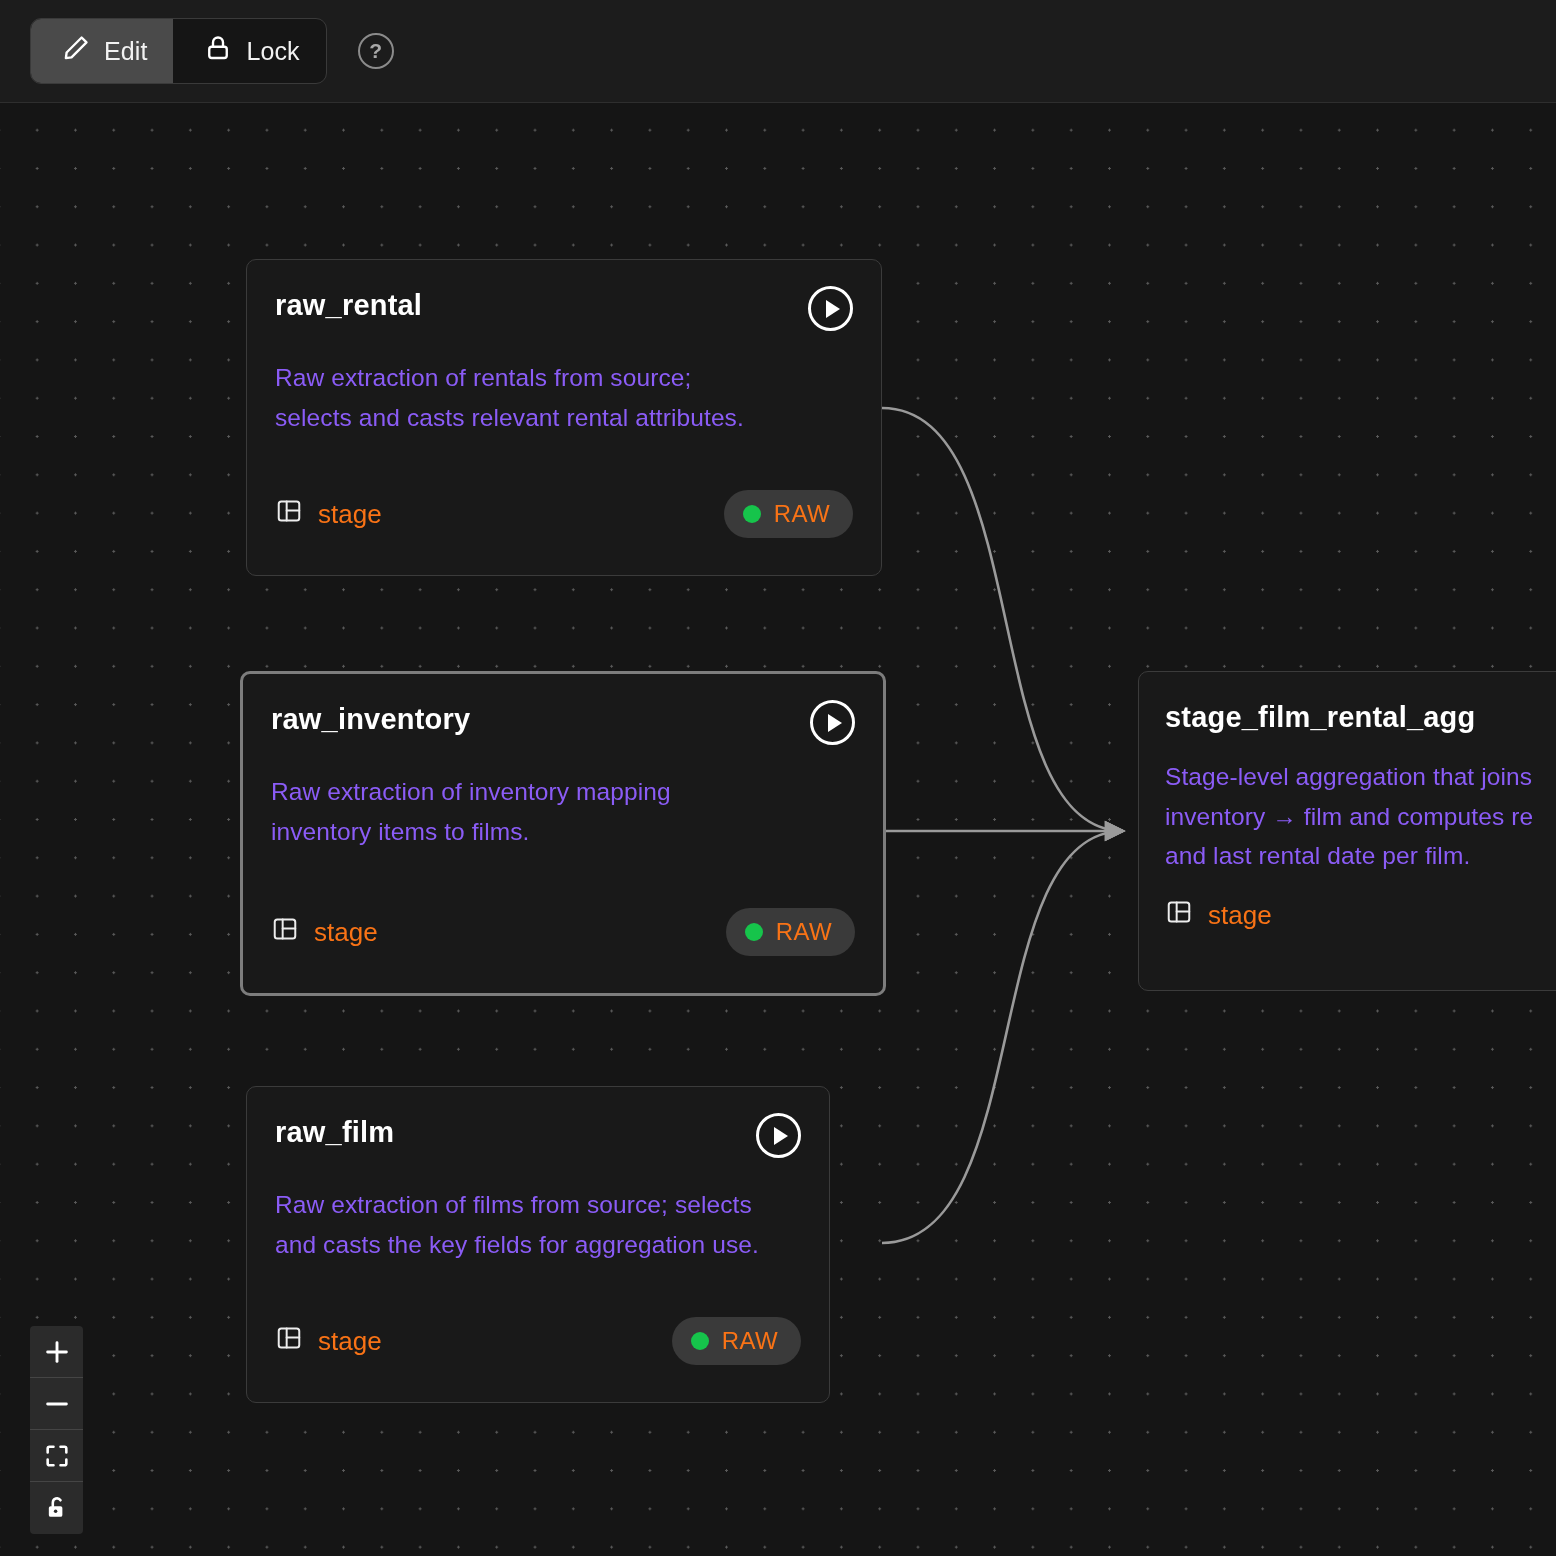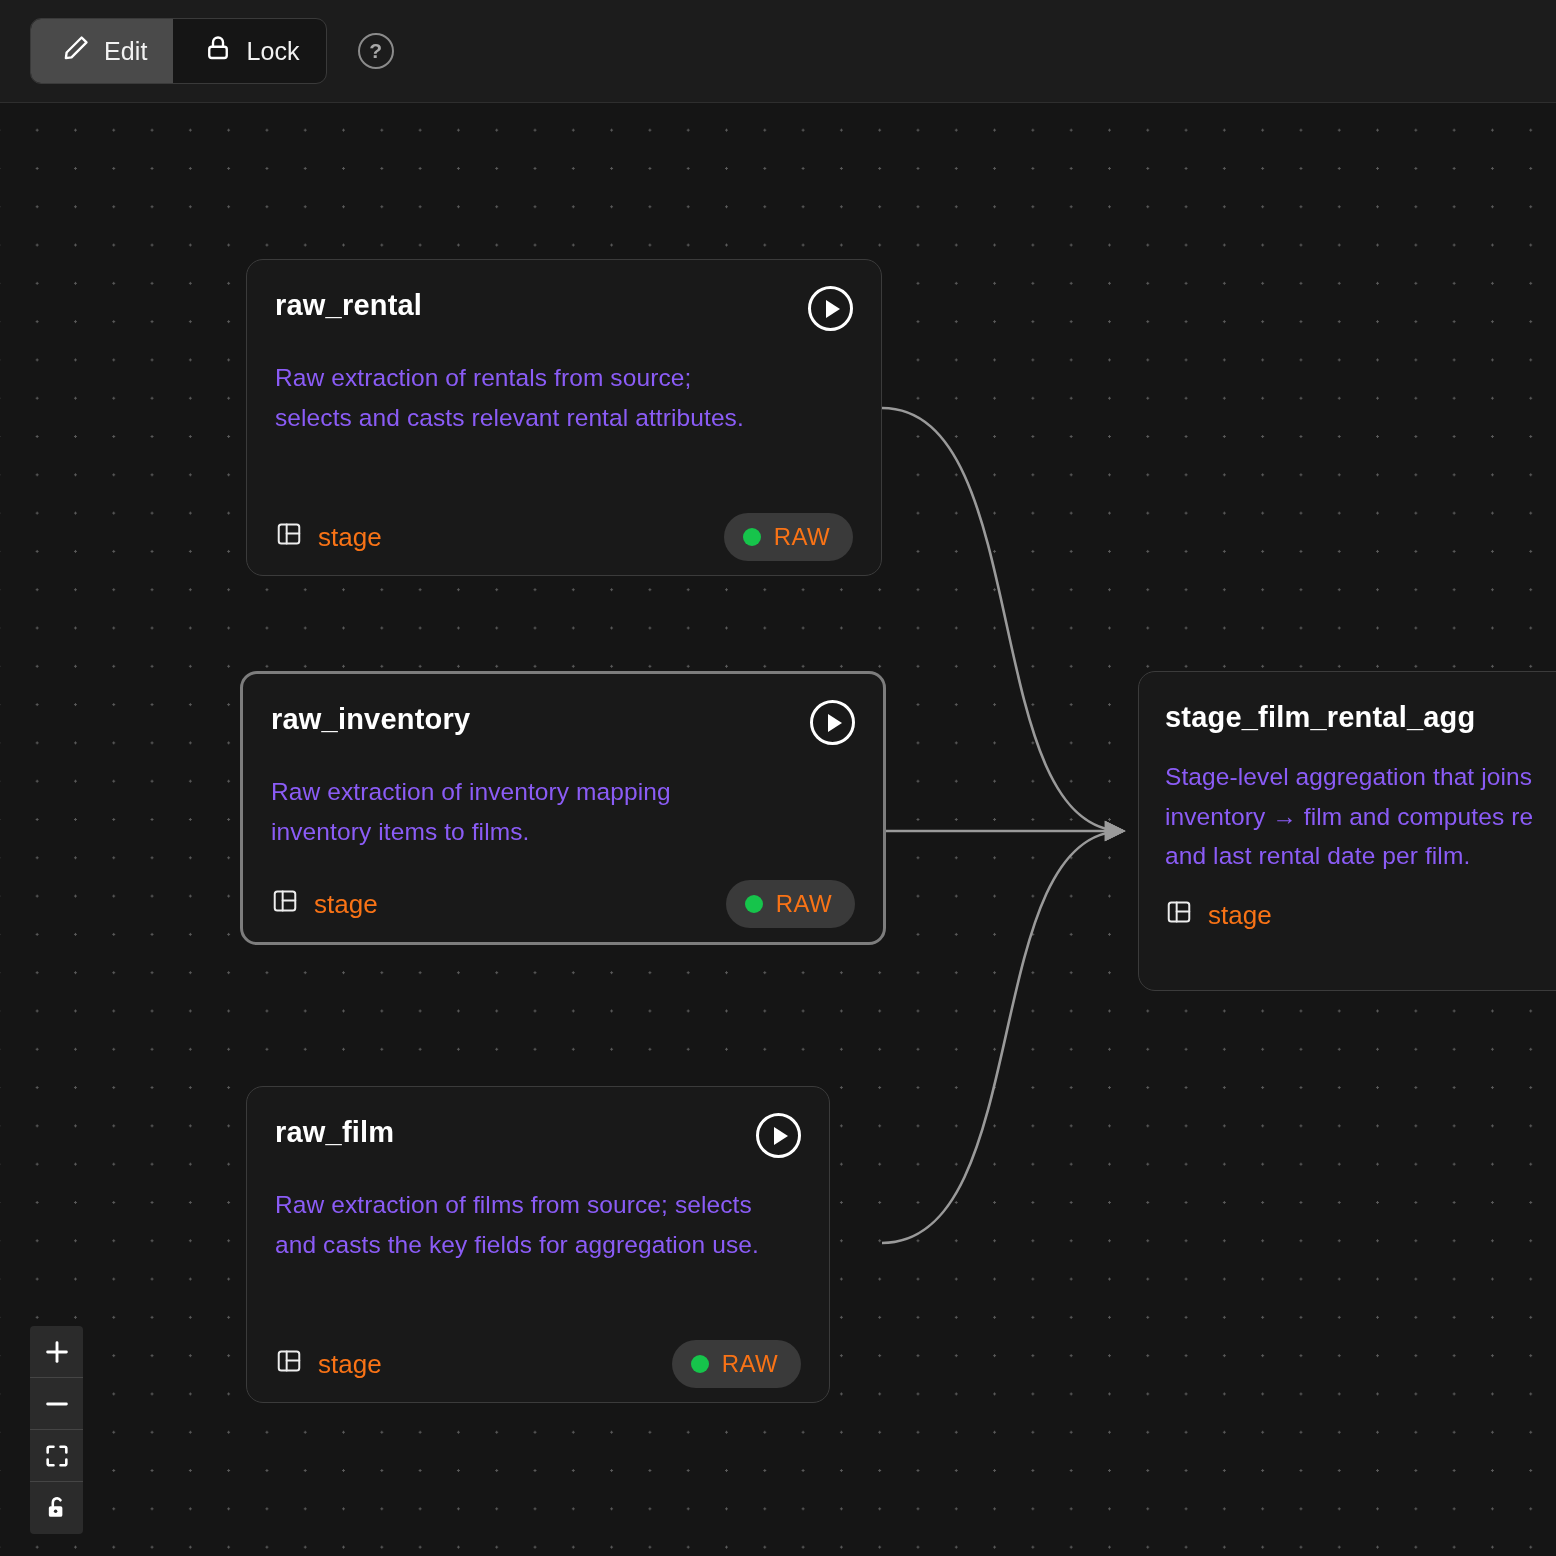--- a/index.html
+++ b/index.html
@@ -80,23 +80,23 @@
     overflow: hidden;
   }
 
   .edges { position: absolute; inset: 0; width: 1556px; height: 1453px; pointer-events: none; z-index: 5; }
 
   
   .node {
     position: absolute;
     background: #191919;
     border: 1px solid #3b3b3b;
-    border-radius: 17px;
+    border-radius: 10px;
     z-index: 10;
-    padding: 30px 28px 14px 28px;
+    padding: 30px 28px 37px 28px;
     display: flex;
     flex-direction: column;
     cursor: grab;
   }
   .node.selected {
     border: 3px solid #7d7d7d;
   }
 
   .node-head {
     display: flex;
@@ -258,21 +258,21 @@
           </span>
           <span>stage</span>
         </div>
         <div class="badge">
           <span class="dot"></span>
           <span>RAW</span>
         </div>
       </div>
     </div>
 
-    <div class="node selected" style="left:240px; top:568px; width:646px; height:274px;">
+    <div class="node selected" style="left:240px; top:568px; width:646px; height:325px;">
       <div class="node-head">
         <div class="node-title">raw_inventory</div>
         <div class="run-btn">
             <span class="tri"></span>
           </div>
       </div>
       <div class="node-desc">Raw extraction of inventory mapping
 inventory items to films.</div>
       <div class="node-foot">
         <div class="schema">

